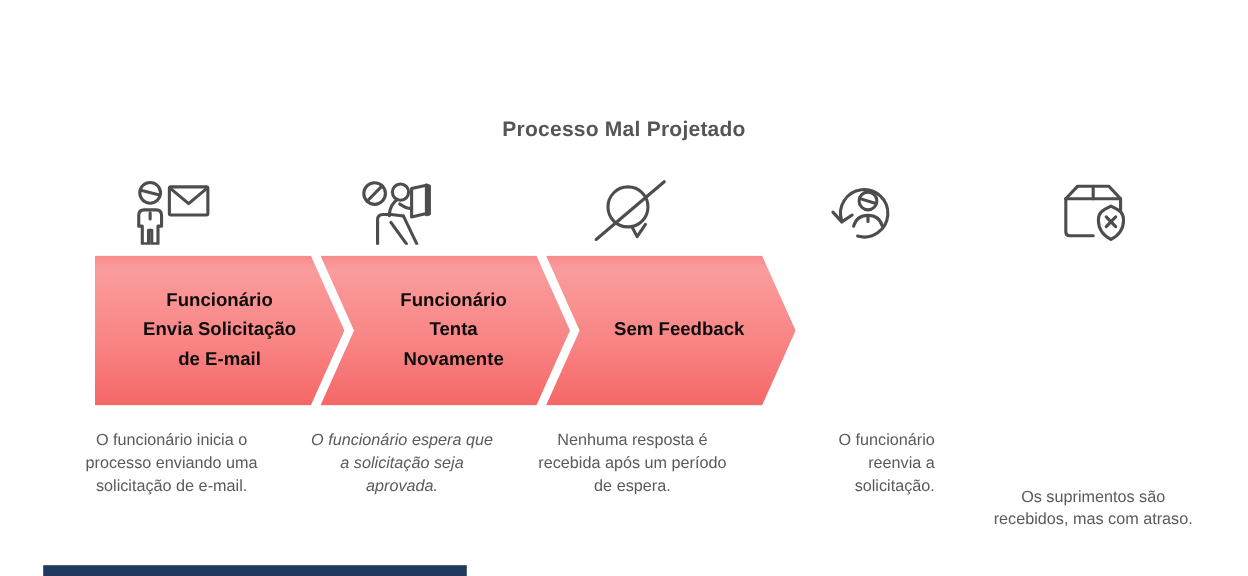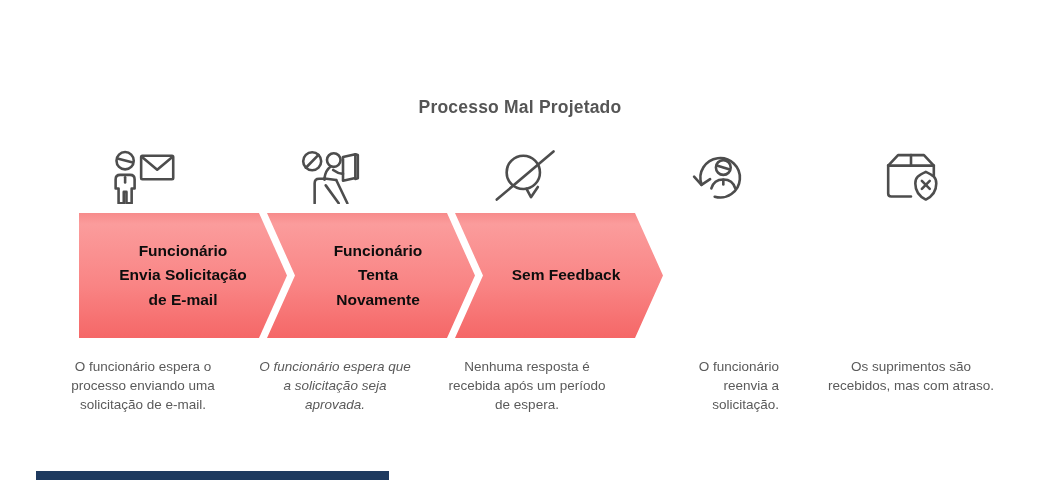--- a/index.html
+++ b/index.html
@@ -46,21 +46,21 @@
   .w130{max-width:130px;}
   .w112{max-width:112px;}
   .w125{max-width:125px;}
 
   .descs-row{position:absolute;left:47px;top:358px;width:960px;display:flex;}
   .desc-cell{width:192px;display:flex;justify-content:center;}
   .desc{
     font-size:13.5px;color:var(--desc-color);text-align:center;line-height:1.4;
   }
   .dw170{max-width:170px;} .dw152{max-width:152px;font-style:italic;} .dw162{max-width:162px;}
-  .dw120{max-width:120px;text-align:right;} .dw168{max-width:168px;}
+  .dw120{max-width:120px;text-align:right;} .dw168{max-width:168px;margin-top:47px;}
 
   .bottom-bar{
     position:absolute;left:36px;bottom:0;width:353px;height:9px;
     background:var(--bar-color);
   }
 </style>
 </head>
 <body>
 
 <div class="canvas">
@@ -131,21 +131,21 @@
     <div class="arrow">
       <div class="arrow-label w112">Funcionário Tenta Novamente</div>
     </div>
     <div class="arrow">
       <div class="arrow-label">Sem Feedback</div>
     </div>
   </div>
 
   <div class="descs-row">
     <div class="desc-cell">
-      <div class="desc dw170">O funcionário espera o processo enviando uma solicitação de e-mail.</div>
+      <div class="desc dw170">O funcionário inicia o processo enviando uma solicitação de e-mail.</div>
     </div>
     <div class="desc-cell">
       <div class="desc dw152">O funcionário espera que a solicitação seja aprovada.</div>
     </div>
     <div class="desc-cell">
       <div class="desc dw162">Nenhuma resposta é recebida após um período de espera.</div>
     </div>
     <div class="desc-cell">
       <div class="desc dw120">O funcionário reenvia a solicitação.</div>
     </div>

